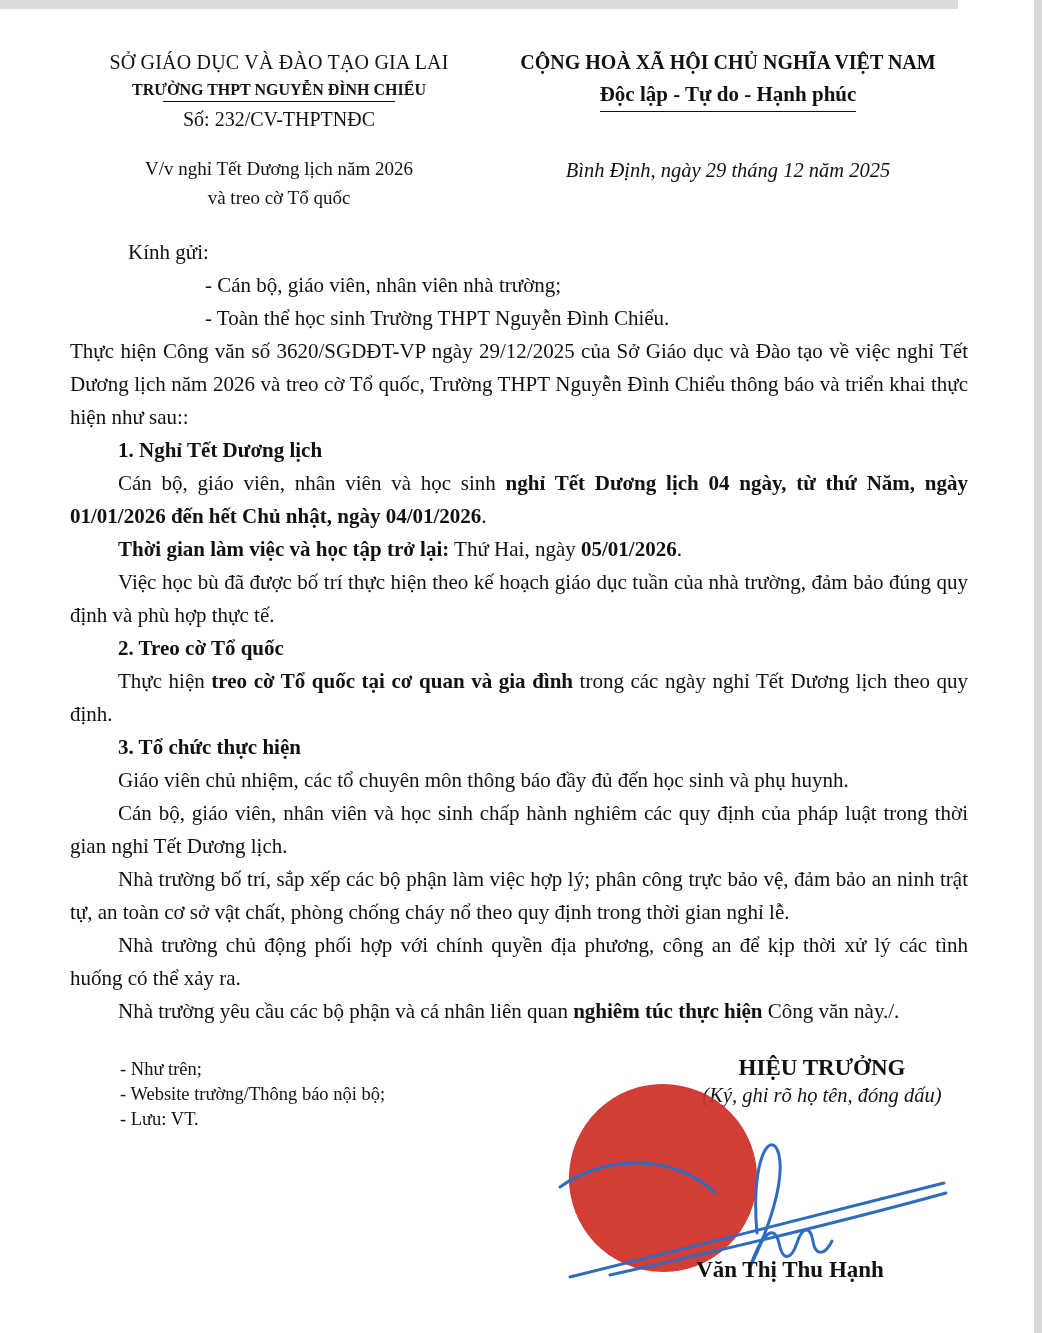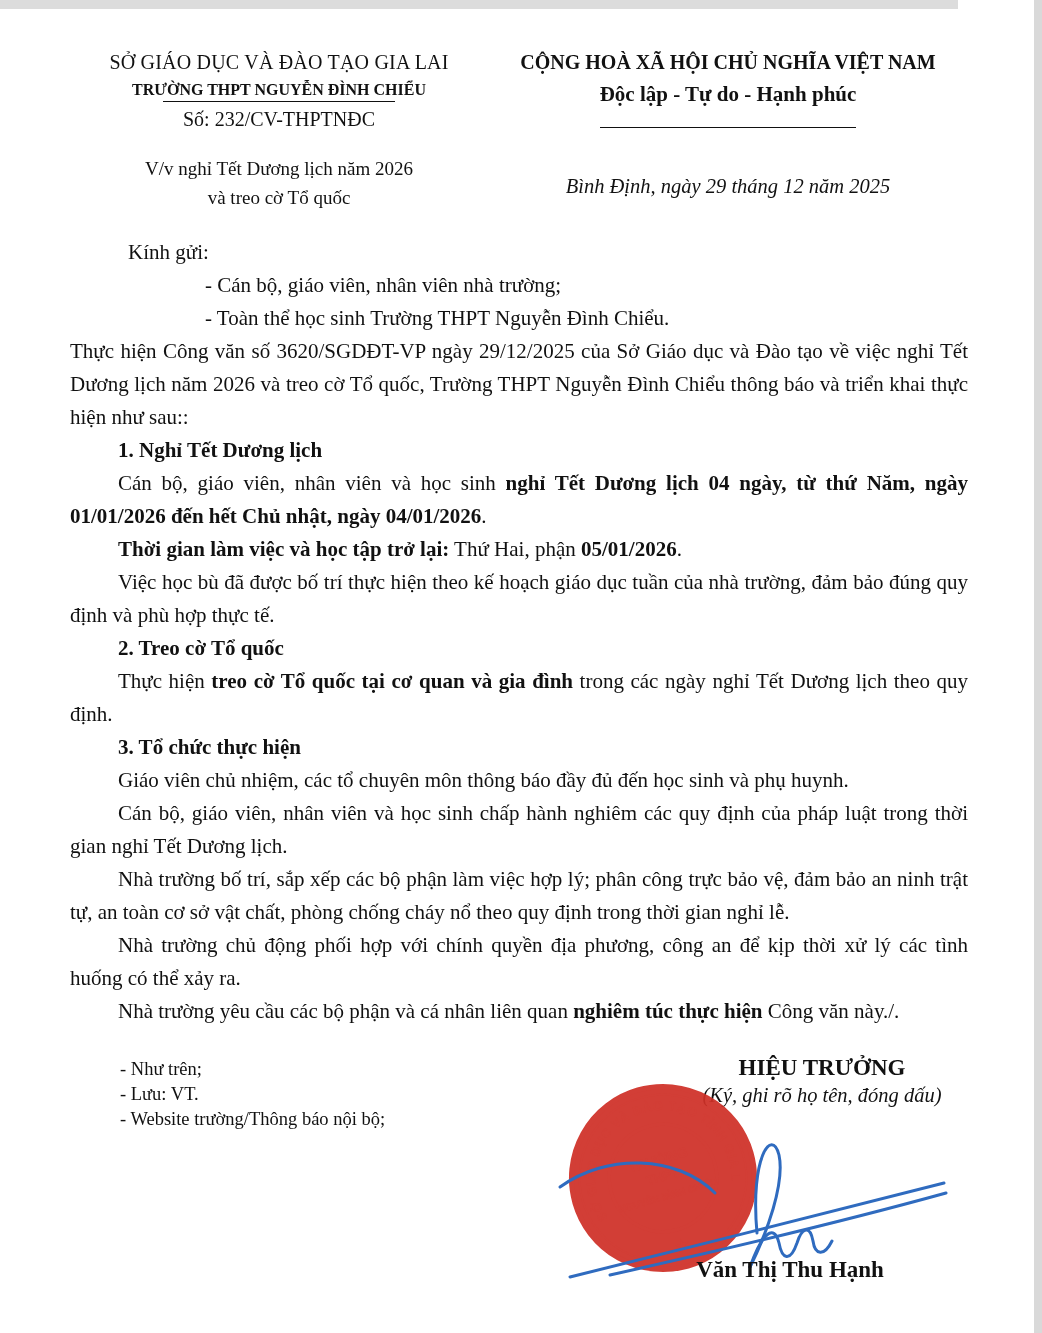--- a/index.html
+++ b/index.html
@@ -20,21 +20,21 @@
   .hdr{display:flex;padding:42px 74px 0 70px;}
   .hdr-left{width:418px;text-align:center;}
   .hdr-right{flex:1;text-align:center;}
   .hdr-dept{font-size:20px;letter-spacing:.2px;}
   .hdr-school{font-size:16px;font-weight:bold;margin-top:7px;}
   .hdr-school-rule{width:232px;border-bottom:1.6px solid #111;margin:2px auto 0 auto;}
   .hdr-docnum{font-size:20px;margin-top:6px;}
   .hdr-subject{font-size:19px;margin-top:23px;line-height:29px;}
   .hdr-country{font-size:20px;font-weight:bold;}
   .hdr-motto{display:inline-block;font-size:21px;font-weight:bold;margin-top:8px;
-             border-bottom:1.8px solid #111;padding-bottom:20px;}
+             border-bottom:1.8px solid #111;padding-bottom:4px;}
   .hdr-date{font-size:20.5px;font-style:italic;margin-top:47px;}
 
   
   .docbody{padding:24px 74px 0 70px;font-size:21px;line-height:33px;}
   .greeting{text-indent:58px;}
   .recipient{text-indent:135px;}
   .para{margin:0;text-align:justify;text-indent:48px;}
   .para.intro{text-indent:0;}
   .para.heading{font-weight:bold;text-align:left;}
   .b{font-weight:bold;}
@@ -81,38 +81,38 @@
   </div>
 
   <div class="docbody">
     <div class="greeting">Kính gửi:</div>
     <div class="recipient">- Cán bộ, giáo viên, nhân viên nhà trường;</div>
     <div class="recipient">- Toàn thể học sinh Trường THPT Nguyễn Đình Chiểu.</div>
     <div>
         <p class="para intro"><span>Thực hiện Công văn số 3620/SGDĐT-VP ngày 29/12/2025 của Sở Giáo dục và Đào tạo về việc nghỉ Tết Dương lịch năm 2026 và treo cờ Tổ quốc, Trường THPT Nguyễn Đình Chiểu thông báo và triển khai thực hiện như sau::</span></p>
         <p class="para heading"><span class="b">1. Nghỉ Tết Dương lịch</span></p>
         <p class="para normal"><span>Cán bộ, giáo viên, nhân viên và học sinh </span><span class="b">nghỉ Tết Dương lịch 04 ngày, từ thứ Năm, ngày 01/01/2026 đến hết Chủ nhật, ngày 04/01/2026</span><span>.</span></p>
-        <p class="para normal"><span class="b">Thời gian làm việc và học tập trở lại:</span><span> Thứ Hai, phận </span><span class="b">05/01/2026</span><span>.</span></p>
+        <p class="para normal"><span class="b">Thời gian làm việc và học tập trở lại:</span><span> Thứ Hai, ngày </span><span class="b">05/01/2026</span><span>.</span></p>
         <p class="para normal"><span>Việc học bù đã được bố trí thực hiện theo kế hoạch giáo dục tuần của nhà trường, đảm bảo đúng quy định và phù hợp thực tế.</span></p>
         <p class="para heading"><span class="b">2. Treo cờ Tổ quốc</span></p>
         <p class="para normal"><span>Thực hiện </span><span class="b">treo cờ Tổ quốc tại cơ quan và gia đình</span><span> trong các ngày nghỉ Tết Dương lịch theo quy định.</span></p>
         <p class="para heading"><span class="b">3. Tổ chức thực hiện</span></p>
         <p class="para normal"><span>Giáo viên chủ nhiệm, các tổ chuyên môn thông báo đầy đủ đến học sinh và phụ huynh.</span></p>
         <p class="para normal"><span>Cán bộ, giáo viên, nhân viên và học sinh chấp hành nghiêm các quy định của pháp luật trong thời gian nghỉ Tết Dương lịch.</span></p>
         <p class="para normal"><span>Nhà trường bố trí, sắp xếp các bộ phận làm việc hợp lý; phân công trực bảo vệ, đảm bảo an ninh trật tự, an toàn cơ sở vật chất, phòng chống cháy nổ theo quy định trong thời gian nghỉ lễ.</span></p>
         <p class="para normal"><span>Nhà trường chủ động phối hợp với chính quyền địa phương, công an để kịp thời xử lý các tình huống có thể xảy ra.</span></p>
         <p class="para normal"><span>Nhà trường yêu cầu các bộ phận và cá nhân liên quan </span><span class="b">nghiêm túc thực hiện</span><span> Công văn này./.</span></p>
       </div>
   </div>
 
   <div class="footer">
     <div class="fnoi">
       <div class="fnoi-item">- Như trên;</div>
+      <div class="fnoi-item">- Website trường/Thông báo nội bộ;</div>
       <div class="fnoi-item">- Lưu: VT.</div>
-      <div class="fnoi-item">- Website trường/Thông báo nội bộ;</div>
     </div>
 
     <div class="fsign">
       <div class="fsign-title">HIỆU TRƯỞNG</div>
       <div class="fsign-note">(Ký, ghi rõ họ tên, đóng dấu)</div>
     </div>
 
     <svg class="stamp" viewBox="0 0 210 210">
       <g fill="#cf3027" stroke="#cf3027">
         <circle cx="105" cy="105" r="97" stroke-width="5.5"></circle>

